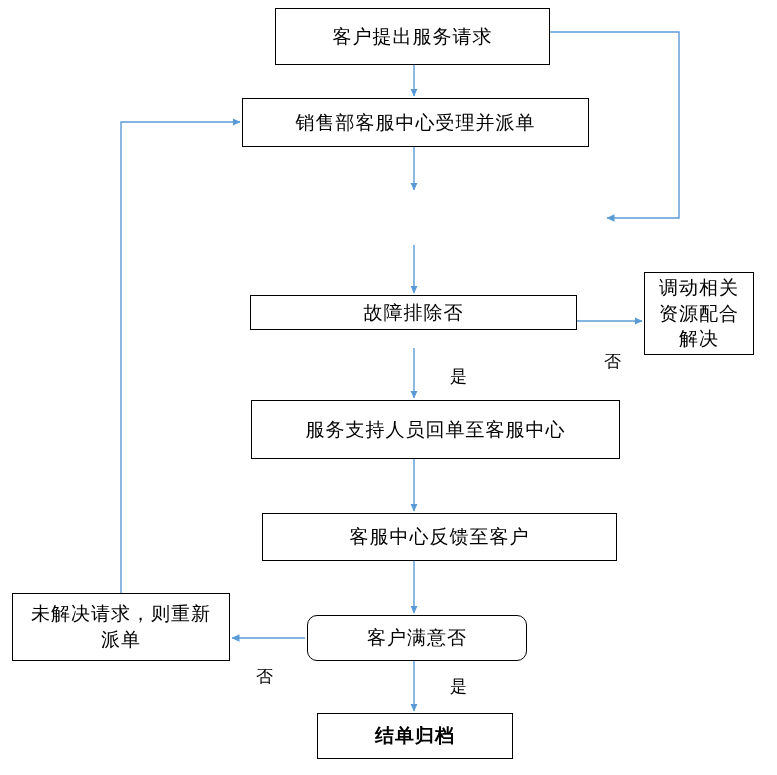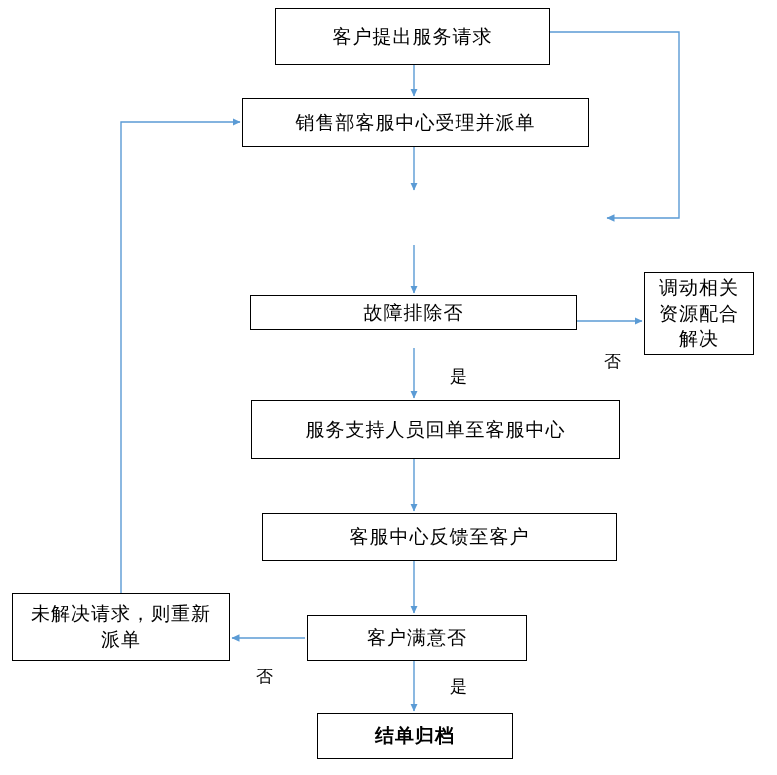--- a/index.html
+++ b/index.html
@@ -81,21 +81,21 @@
   </div>
 
   <div class="box" style="left:232px;top:400px;width:369px;height:59px;margin-left:19px;">
     <span>服务支持人员回单至客服中心</span>
   </div>
 
   <div class="box" style="left:262px;top:513px;width:355px;height:48px;">
     <span>客服中心反馈至客户</span>
   </div>
 
-  <div class="box" style="left:307px;top:615px;width:220px;height:46px;">
+  <div class="box" style="left:307px;top:615px;width:220px;height:46px;border-radius:10px;">
     <span>客户满意否</span>
   </div>
 
   <div class="box" style="left:12px;top:593px;width:218px;height:68px;padding:11px 10px;">
     <span>未解决请求，则重新派单</span>
   </div>
 
   <div class="box" style="left:317px;top:713px;width:196px;height:46px;font-weight:bold;">
     <span>结单归档</span>
   </div>

